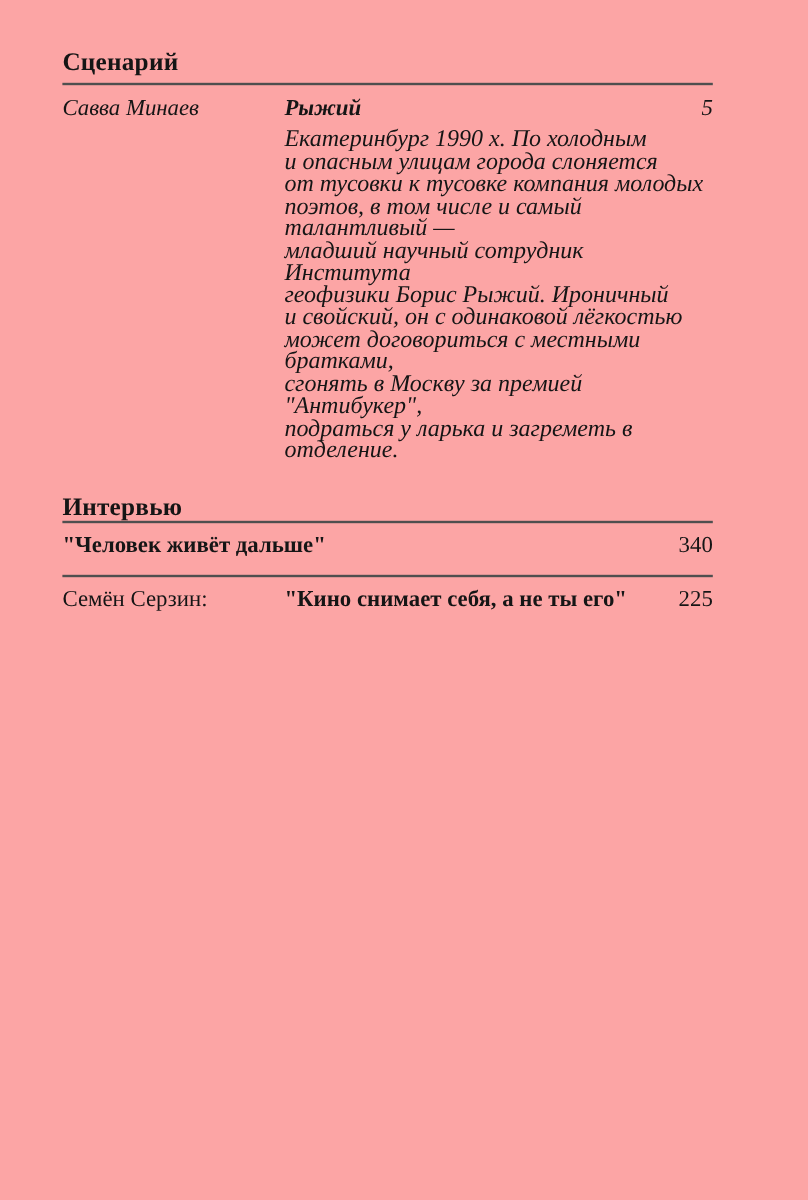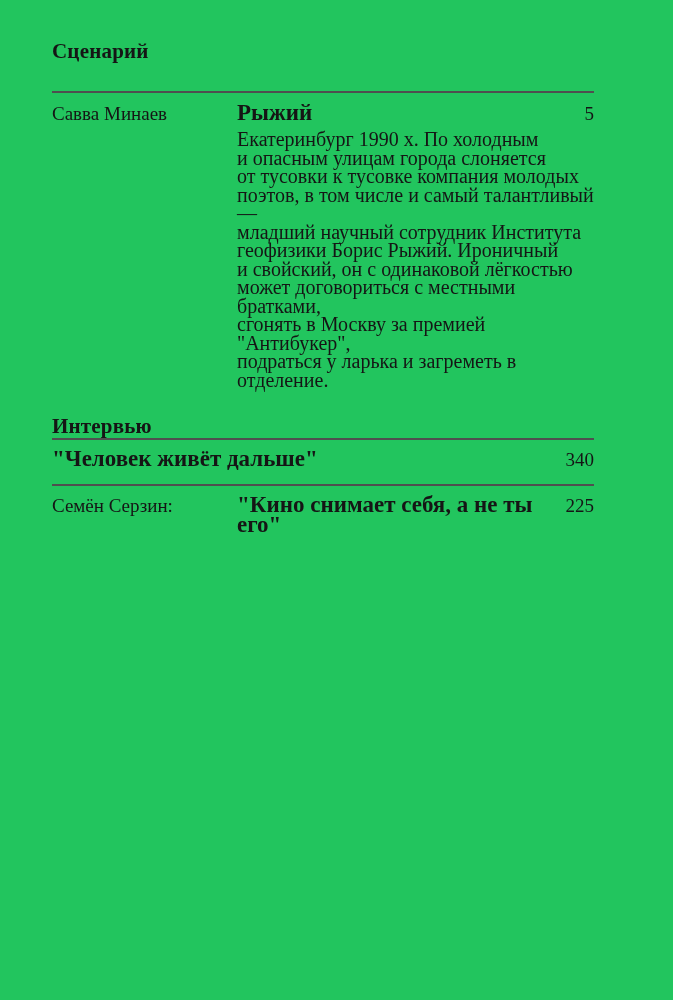--- a/index.html
+++ b/index.html
@@ -4,21 +4,21 @@
 <style>
   html, body {
     margin: 0;
     padding: 0;
     background: #e8e8e8;
   }
   .page {
     position: relative;
     width: 673px;
     height: 1000px;
-    background: #22c55e;
+    background: #fca5a5;
     font-family: "Liberation Serif", "DejaVu Serif", serif;
     color: #151515;
     overflow: hidden;
   }
   .content {
     position: absolute;
     left: 52px;
     top: 40px;
     width: 542px;
   }
@@ -26,36 +26,37 @@
     margin: 0;
     font-size: 21px;
     line-height: 23px;
     font-weight: 700;
     letter-spacing: 0.2px;
   }
   .toc-entry {
     border-top: 2px solid #4f4f4f;
   }
   .scenario-entry {
-    margin-top: 28px;
+    margin-top: 6px;
     padding-top: 10px;
+    font-style: italic;
   }
   .toc-row {
     display: flex;
     align-items: baseline;
   }
   .author-col {
     width: 185px;
     flex: 0 0 185px;
     font-size: 19px;
     line-height: 20px;
   }
   .title-col {
     flex: 1 1 auto;
-    font-size: 23px;
+    font-size: 19px;
     line-height: 20px;
     font-weight: 700;
   }
   .page-col {
     flex: 0 0 auto;
     margin-left: 12px;
     font-size: 19px;
     line-height: 20px;
     text-align: right;
   }

